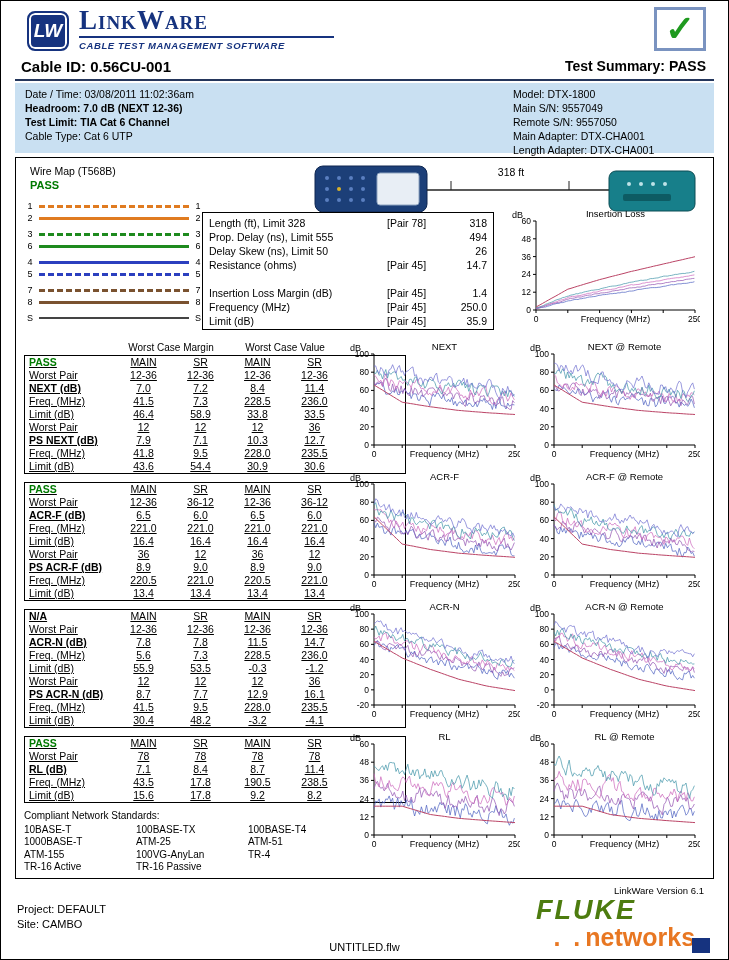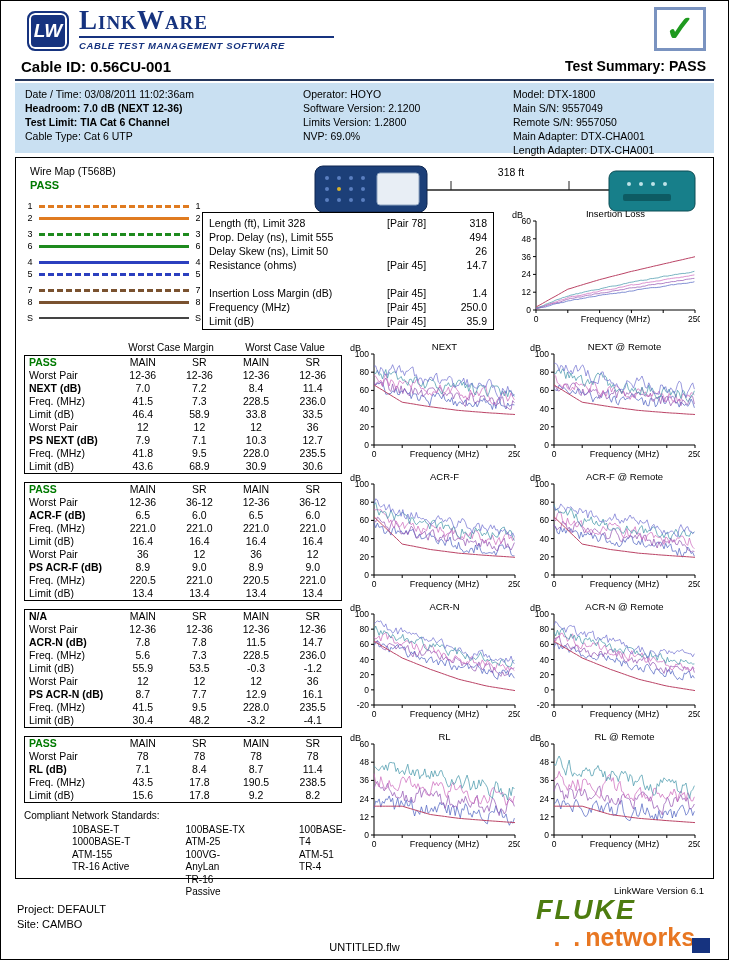--- a/index.html
+++ b/index.html
@@ -44,35 +44,35 @@
   .wm-line { flex:1; height:0; border-top:3px dashed #000; margin:0 3px; }
   .devices { position:absolute; left:295px; top:2px; width:390px; height:58px; }
   .len-label { position:absolute; left:150px; top:6px; width:100px; text-align:center; font-size:10.5px; }
   .measure-box { position:absolute; left:186px; top:54px; width:292px; height:118px;
     border:1px solid #000; padding:3px 6px; font-size:10.5px; }
   .m-row { display:flex; height:14px; line-height:14px; }
   .m-label { flex:1; }
   .m-pair { width:58px; }
   .m-value { width:42px; text-align:right; }
   
-  .tables-root { position:absolute; left:8px; top:184px; width:318px; }
+  .tables-root { position:absolute; left:8px; top:184px; width:382px;text-decoration:underline; }
   .group-headers { position:relative; height:13px; font-size:10px; }
   .gh1 { position:absolute; left:90px; width:114px; text-align:center; }
   .gh2 { position:absolute; left:204px; width:114px; text-align:center; }
   .tblock { border:1px solid #000; margin-bottom:8px; font-size:10.5px; background:#fff; }
   .trow { display:flex; height:13px; line-height:13px; }
   .tc0 { width:90px; padding-left:4px; }
   .tc { width:57px; text-align:center; }
   .status { font-weight:bold; color:#007a00; }
   .status.na { color:#000; }
   .tc0.b { font-weight:bold; }
   
   .standards { position:absolute; left:8px; top:652px; width:330px; font-size:10px; line-height:12.5px; }
   .std-cols { display:flex; margin-top:1px; }
-  .std-col { width:112px;margin-left:48px; }
+  .std-col { width:112px; }
   .std-col:last-child { width:94px; }
   
   .chart { position:absolute; }
   .chart svg { display:block; }
   svg text { font-family:"Liberation Sans",sans-serif; fill:#000; }
   
   .version { position:absolute; right:24px; top:884px; font-size:9.5px; }
   .project { position:absolute; left:16px; top:902px; font-size:11px; }
   .site    { position:absolute; left:16px; top:917px; font-size:11px; }
   .fluke { position:absolute; right:92px; top:894px; font-size:27px; font-weight:bold;
@@ -100,26 +100,20 @@
   <div class="cable-id">Cable ID: 0.56CU-001</div>
   <div class="test-summary">Test Summary: PASS</div>
   <div class="title-rule"></div>
 
   <div class="info-panel">
     <div class="info-col" data-col="0">
         <div class="info-row">Date / Time: 03/08/2011 11:02:36am</div>
         <div class="info-row b">Headroom: 7.0 dB (NEXT 12-36)</div>
         <div class="info-row b">Test Limit: TIA Cat 6 Channel</div>
         <div class="info-row">Cable Type: Cat 6 UTP</div>
-      </div>
-    <div class="info-col" data-col="1">
-        <div class="info-row">Operator: HOYO</div>
-        <div class="info-row">Software Version: 2.1200</div>
-        <div class="info-row">Limits Version: 1.2800</div>
-        <div class="info-row">NVP: 69.0%</div>
       </div>
     <div class="info-col" data-col="2">
         <div class="info-row">Model: DTX-1800</div>
         <div class="info-row">Main S/N: 9557049</div>
         <div class="info-row">Remote S/N: 9557050</div>
         <div class="info-row">Main Adapter: DTX-CHA001</div>
         <div class="info-row">Length Adapter: DTX-CHA001</div>
       </div>
   </div>
 
@@ -304,21 +298,21 @@
           <div class="trow">
             <span class="tc0">Freq. (MHz)</span>
             <span class="tc">41.8</span>
             <span class="tc">9.5</span>
             <span class="tc">228.0</span>
             <span class="tc">235.5</span>
           </div>
           <div class="trow">
             <span class="tc0">Limit (dB)</span>
             <span class="tc">43.6</span>
-            <span class="tc">68.9</span>
+            <span class="tc">54.4</span>
             <span class="tc">30.9</span>
             <span class="tc">30.6</span>
           </div>
         </div>
         <div class="tblock">
           <div class="trow">
             <span class="tc0 status">PASS</span>
             <span class="tc">MAIN</span>
             <span class="tc">SR</span>
             <span class="tc">MAIN</span>

